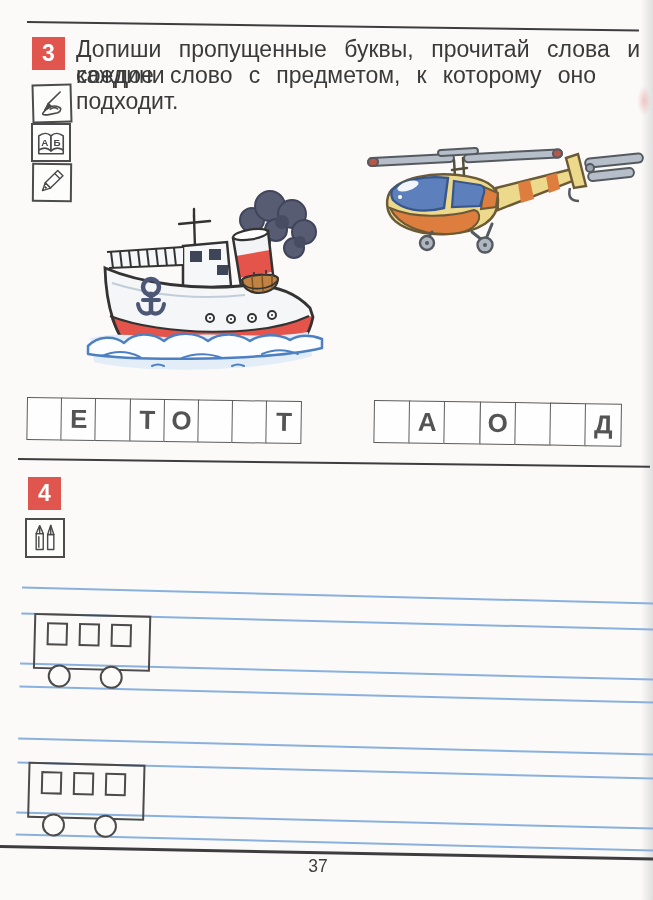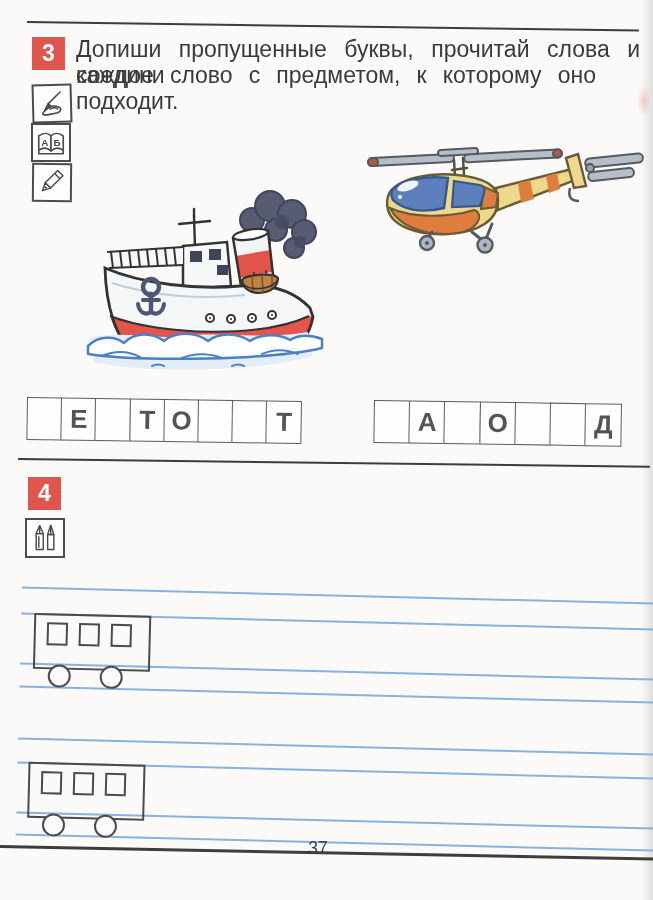--- a/index.html
+++ b/index.html
@@ -50,21 +50,21 @@
   .lines-area { position:absolute; left:0; top:586px; width:700px; height:280px;
     transform:rotate(1.45deg); transform-origin:0 0; }
   .bline { position:absolute; left:22px; width:680px; height:1.5px; background:#8ab0dd; }
 
   .wagon { position:absolute; width:102px; height:45px; border:2.6px solid #4b4b4b;
     display:flex; gap:11px; padding:7px 0 0 11px; box-sizing:content-box; background:transparent; }
   .win { width:17px; height:19px; border:2.4px solid #4b4b4b; background:transparent; }
   .wheel { position:absolute; width:19px; height:19px; border:2.4px solid #4b4b4b;
     border-radius:50%; background:#fcfbf9; }
 
-  #pagenum { position:absolute; left:296px; top:838px; width:44px; text-align:center;
+  #pagenum { position:absolute; left:296px; top:856px; width:44px; text-align:center;
     font-size:17.5px; color:#3f3f3f; }
 </style>
 </head>
 <body>
 
 <div id="page">
 
   <div id="edge-shadow"></div>
   <div id="smudge-pink"></div>
 

